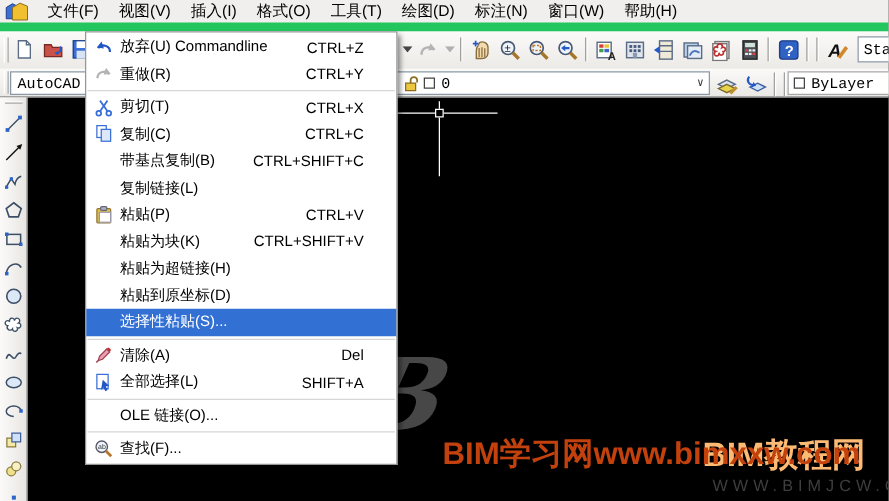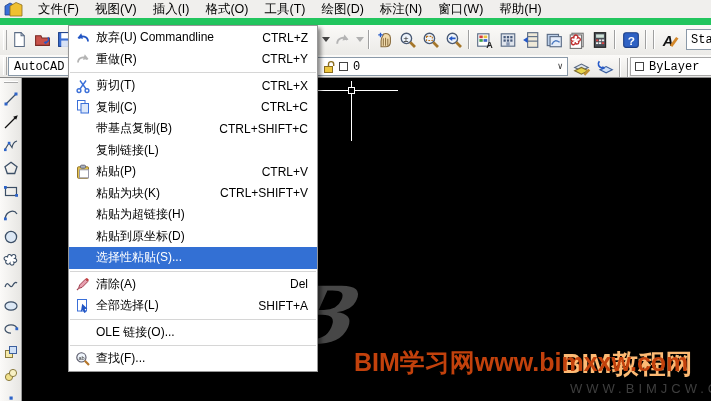--- a/index.html
+++ b/index.html
@@ -46,21 +46,21 @@
   .wm-gray-title{position:absolute;left:540px;top:268px;font-size:27px;font-weight:bold;color:#fdba74;z-index:1;white-space:nowrap}
   .wm-gray-url{position:absolute;left:548px;top:303px;font-size:13px;letter-spacing:4px;color:#3e3e3e;z-index:1;white-space:nowrap}
   .wm-white{position:absolute;left:332px;top:268px;font-size:25px;font-weight:bold;color:#c2410c;z-index:2;white-space:nowrap}
 
   
   .menu{position:absolute;left:68px;top:25px;width:250px;background:#fff;border:1px solid #979797;
     box-shadow:3px 3px 4px rgba(0,0,0,.45);z-index:10;font-size:12px;padding:1px 0;color:#000}
   .mi{display:flex;align-items:center;height:21.5px}
   .mic{width:27px;display:flex;align-items:center;justify-content:center;flex:0 0 auto}
   .mil{flex:1;white-space:nowrap}
-  .mis{padding-right:9px;white-space:nowrap}
+  .mis{padding-right:26px;white-space:nowrap}
   .mi.disabled{color:#000000}
   .mi.hl{background:#3370d4;color:#fff}
   .msep{height:1px;background:#d6d6d6;margin:2px 1px}
 </style>
 </head>
 <body>
 
 <div id="app">
 
   <div class="menubar">

